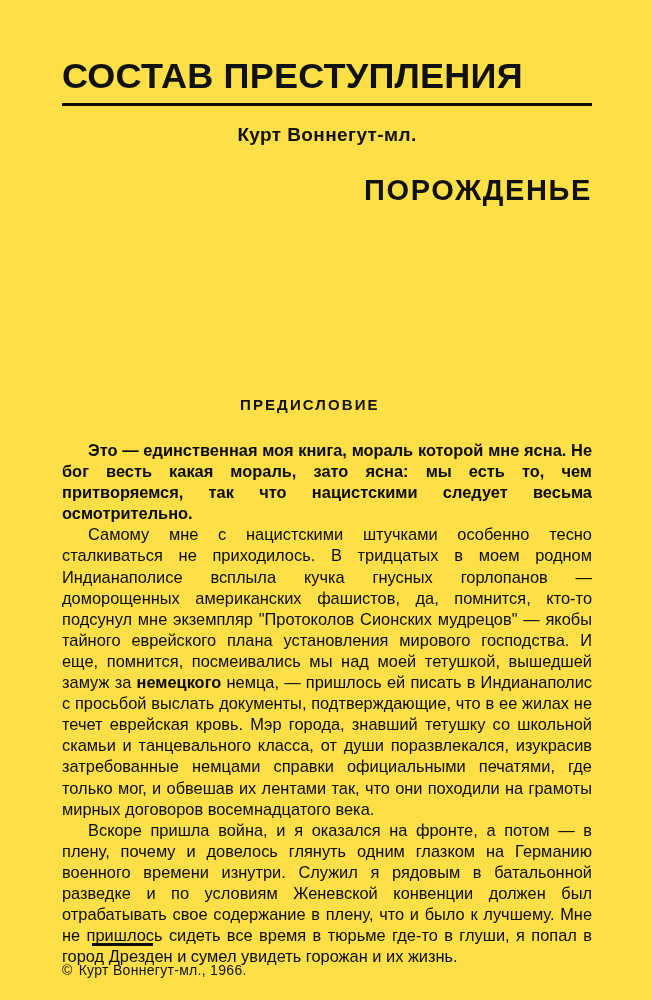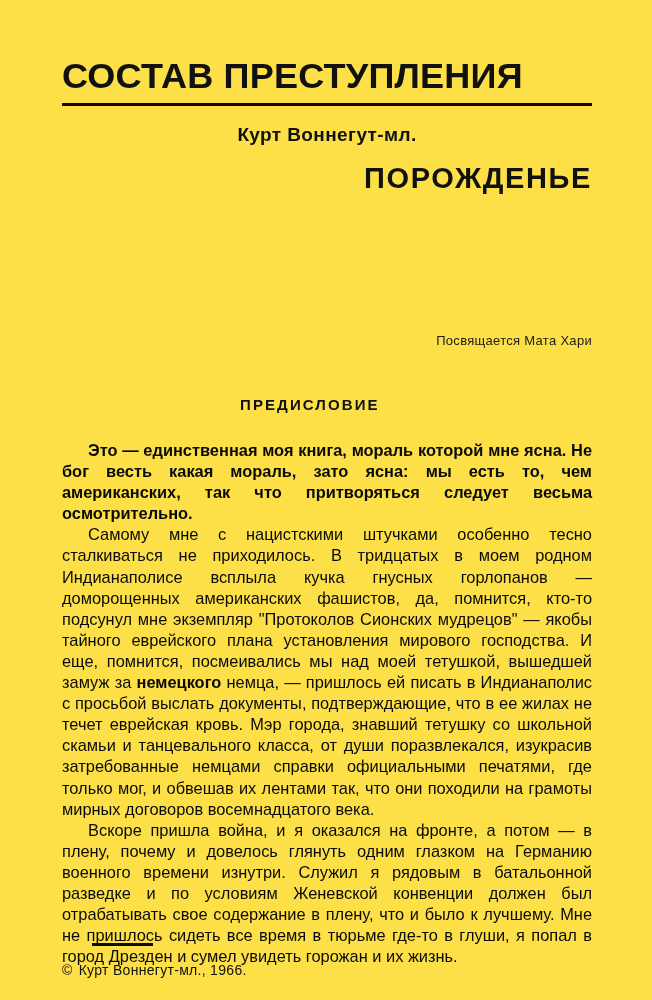--- a/index.html
+++ b/index.html
@@ -57,21 +57,21 @@
   }
   .author-name {
     font-size: 19px;
     font-weight: bold;
     letter-spacing: 0.4px;
     line-height: 1.2;
     color: #111111;
     text-align: center;
   }
   .story-title {
-    margin-top: 14px;
+    margin-top: 26px;
     font-size: 29px;
     font-weight: bold;
     letter-spacing: 1.6px;
     line-height: 1.22;
     color: #111111;
   }
   .story-title .tline {
     display: block;
     white-space: nowrap;
   }
@@ -148,26 +148,25 @@
     <div class="rule-head"></div>
   </div>
 
   <div class="col title-block">
     <div class="author-name">Курт Воннегут-мл.</div>
     <div class="story-title">
       <span class="tline">ПОРОЖДЕНЬЕ</span>
     </div>
   </div>
 
-  <div class="col dedication">Посвящается Мата Хари</div>
 
   <div class="col preface-head">ПРЕДИСЛОВИЕ</div>
 
   <div class="col body-text">
-    <p class="bold">Это — единственная моя книга, мораль которой мне ясна. Не бог весть какая мораль, зато ясна: мы есть то, чем американских, так что притворяться следует весьма осмотрительно.</p>
+    <p class="bold">Это — единственная моя книга, мораль которой мне ясна. Не бог весть какая мораль, зато ясна: мы есть то, чем притворяемся, так что нацистскими следует весьма осмотрительно.</p>
     <p><span>Самому мне с нацистскими штучками особенно тесно сталкиваться не приходилось. В тридцатых в моем родном Индианаполисе всплыла кучка гнусных горлопанов — доморощенных американских фашистов, да, помнится, кто-то подсунул мне экземпляр "Протоколов Сионских мудрецов" — якобы тайного еврейского плана установления мирового господства. И еще, помнится, посмеивались мы над моей тетушкой, вышедшей замуж за </span><b class="em">немецкого</b><span> немца, — пришлось ей писать в Индианаполис с просьбой выслать документы, подтверждающие, что в ее жилах не течет еврейская кровь. Мэр города, знавший тетушку со школьной скамьи и танцевального класса, от души поразвлекался, изукрасив затребованные немцами справки официальными печатями, где только мог, и обвешав их лентами так, что они походили на грамоты мирных договоров восемнадцатого века.</span></p>
     <p>Вскоре пришла война, и я оказался на фронте, а потом — в плену, почему и довелось глянуть одним глазком на Германию военного времени изнутри. Служил я рядовым в батальонной разведке и по условиям Женевской конвенции должен был отрабатывать свое содержание в плену, что и было к лучшему. Мне не пришлось сидеть все время в тюрьме где-то в глуши, я попал в город Дрезден и сумел увидеть горожан и их жизнь.</p>
   </div>
 
   <div class="rule-note"></div>
 
   <div class="copyright">
     <span class="cmark">©</span><span>Курт Воннегут-мл., 1966.</span>
   </div>
 

